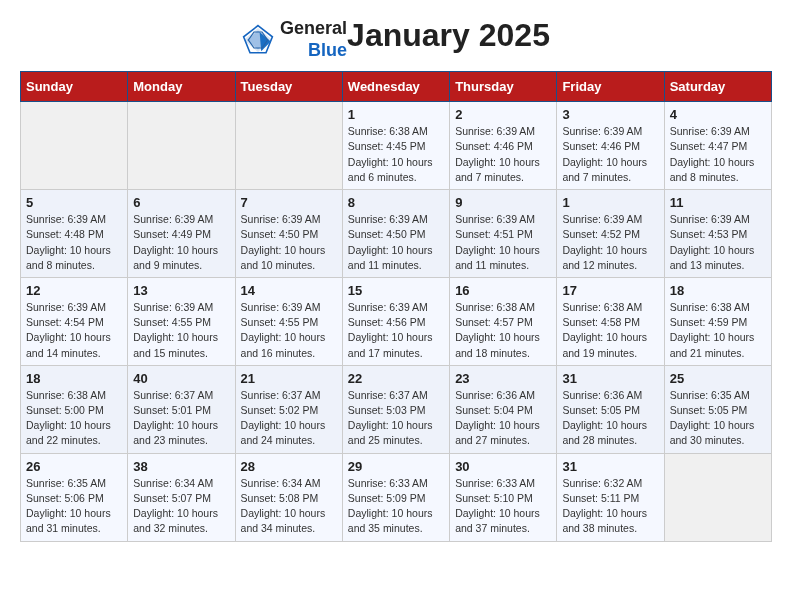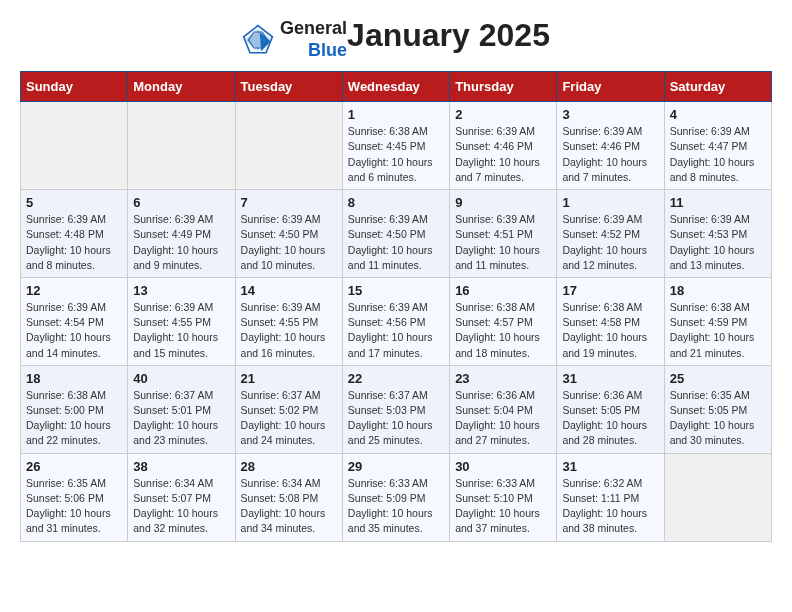--- a/index.html
+++ b/index.html
@@ -348,21 +348,21 @@
           <td>
             <span class="day-num">30</span>
             <div class="day-info" style="white-space: pre-line;">Sunrise: 6:33 AM
 Sunset: 5:10 PM
 Daylight: 10 hours
 and 37 minutes.</div>
           </td>
           <td>
             <span class="day-num">31</span>
             <div class="day-info" style="white-space: pre-line;">Sunrise: 6:32 AM
-Sunset: 1:11 PM
+Sunset: 5:11 PM
 Daylight: 10 hours
 and 38 minutes.</div>
           </td>
           <td class="empty"></td>
         </tr>
       </tbody>
   </table>
 </div>
 
 </body></html>

